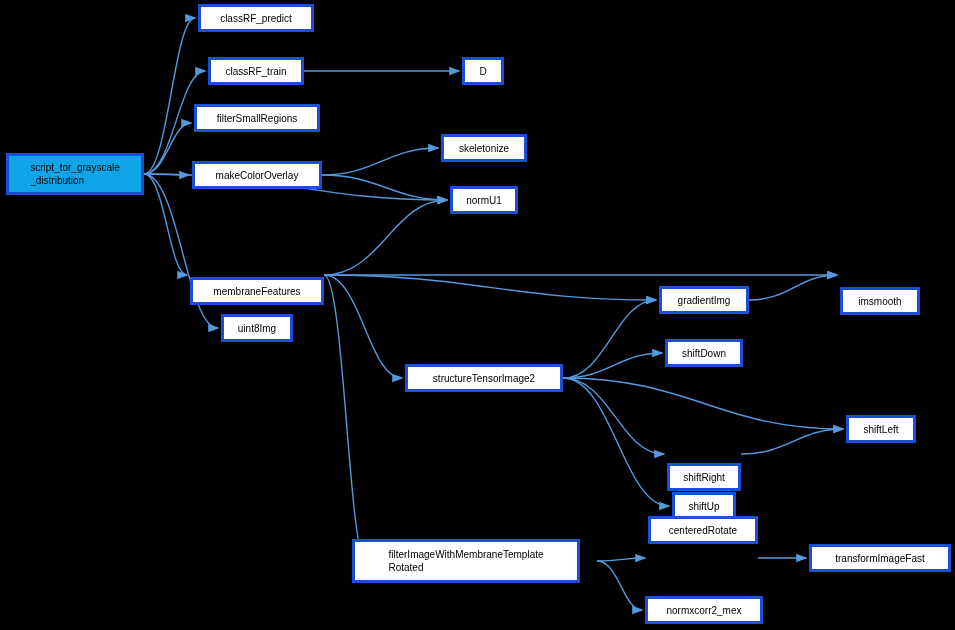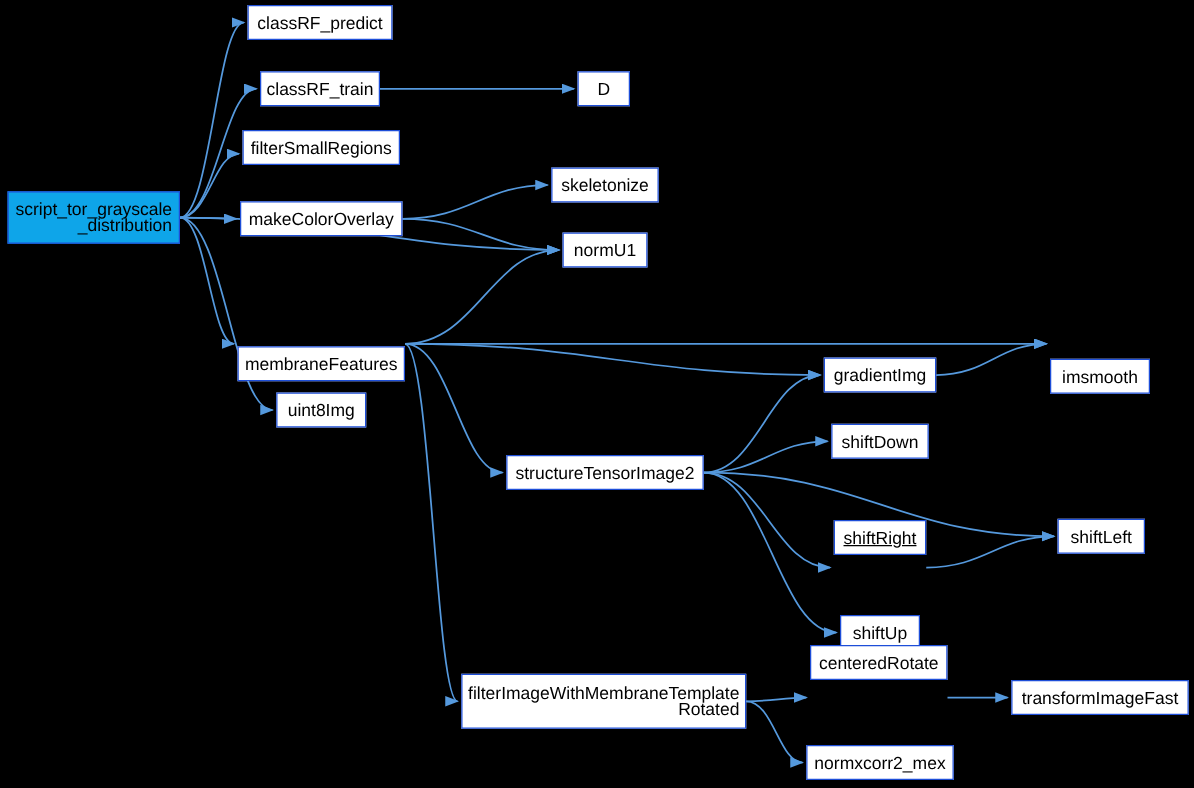--- a/index.html
+++ b/index.html
@@ -19,29 +19,29 @@
     position: absolute;
     left: 0;
     top: 0;
     width: 955px;
     height: 630px;
     pointer-events: none;
   }
   .node {
     position: absolute;
     box-sizing: border-box;
-    border: 1px solid #1d4ed8;
+    border: 3px solid #1d4ed8;
     background: #ffffff;
     color: #000000;
-    font-size: 14px;
+    font-size: 10px;
     line-height: 13px;
     display: flex;
     align-items: center;
     justify-content: center;
-    text-align: right;
+    text-align: left;
     white-space: pre-line;
     z-index: 5;
   }
   .node.root {
     background: #0ea5e9;
   }
 </style>
 </head>
 <body>
 
@@ -90,21 +90,21 @@
       <div class="node" style="left: 441px; top: 134px; width: 86px; height: 28px;">skeletonize</div>
       <div class="node" style="left: 192px; top: 161px; width: 130px; height: 28px;">makeColorOverlay</div>
       <div class="node" style="left: 450px; top: 186px; width: 68px; height: 28px;">normU1</div>
       <div class="node" style="left: 190px; top: 261px; width: 134px; height: 28px; margin-top: 16px;">membraneFeatures</div>
       <div class="node" style="left: 840px; top: 261px; width: 80px; height: 28px; margin-top: 26px;">imsmooth</div>
       <div class="node" style="left: 659px; top: 286px; width: 90px; height: 28px;">gradientImg</div>
       <div class="node" style="left: 221px; top: 314px; width: 72px; height: 28px;">uint8Img</div>
       <div class="node" style="left: 665px; top: 339px; width: 78px; height: 28px;">shiftDown</div>
       <div class="node" style="left: 405px; top: 364px; width: 158px; height: 28px;">structureTensorImage2</div>
       <div class="node" style="left: 846px; top: 415px; width: 70px; height: 28px;">shiftLeft</div>
-      <div class="node" style="left: 667px; top: 416px; width: 74px; height: 28px; text-decoration: underline;">shiftRight</div>
+      <div class="node" style="left: 667px; top: 463px; width: 74px; height: 28px;">shiftRight</div>
       <div class="node" style="left: 672px; top: 492px; width: 64px; height: 28px;">shiftUp</div>
-      <div class="node" style="left: 369px; top: 539px; width: 228px; height: 44px;">filterImageWithMembraneTemplate
+      <div class="node" style="left: 352px; top: 539px; width: 228px; height: 44px;">filterImageWithMembraneTemplate
 Rotated</div>
       <div class="node" style="left: 648px; top: 516px; width: 110px; height: 28px;">centeredRotate</div>
       <div class="node" style="left: 809px; top: 544px; width: 142px; height: 28px;">transformImageFast</div>
       <div class="node" style="left: 645px; top: 596px; width: 118px; height: 28px;">normxcorr2_mex</div>
     </div>
 </div>
 
 </body></html>

